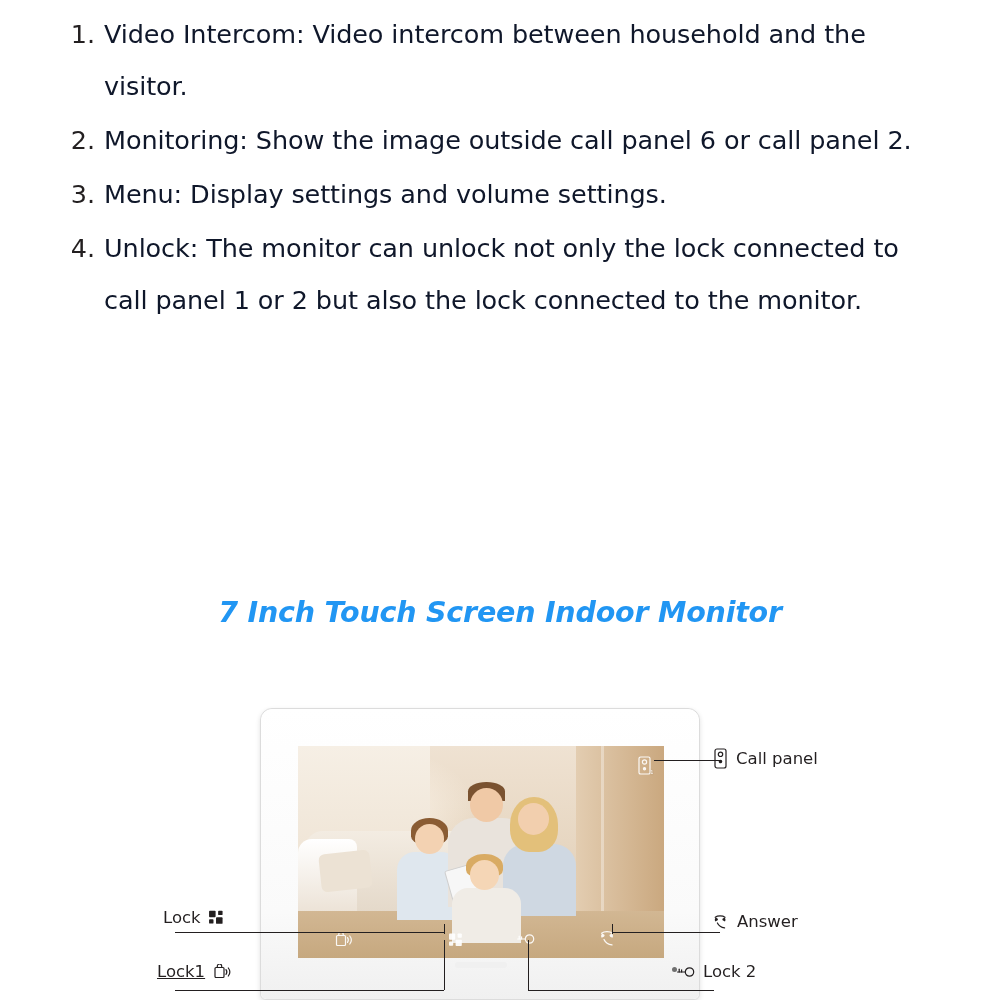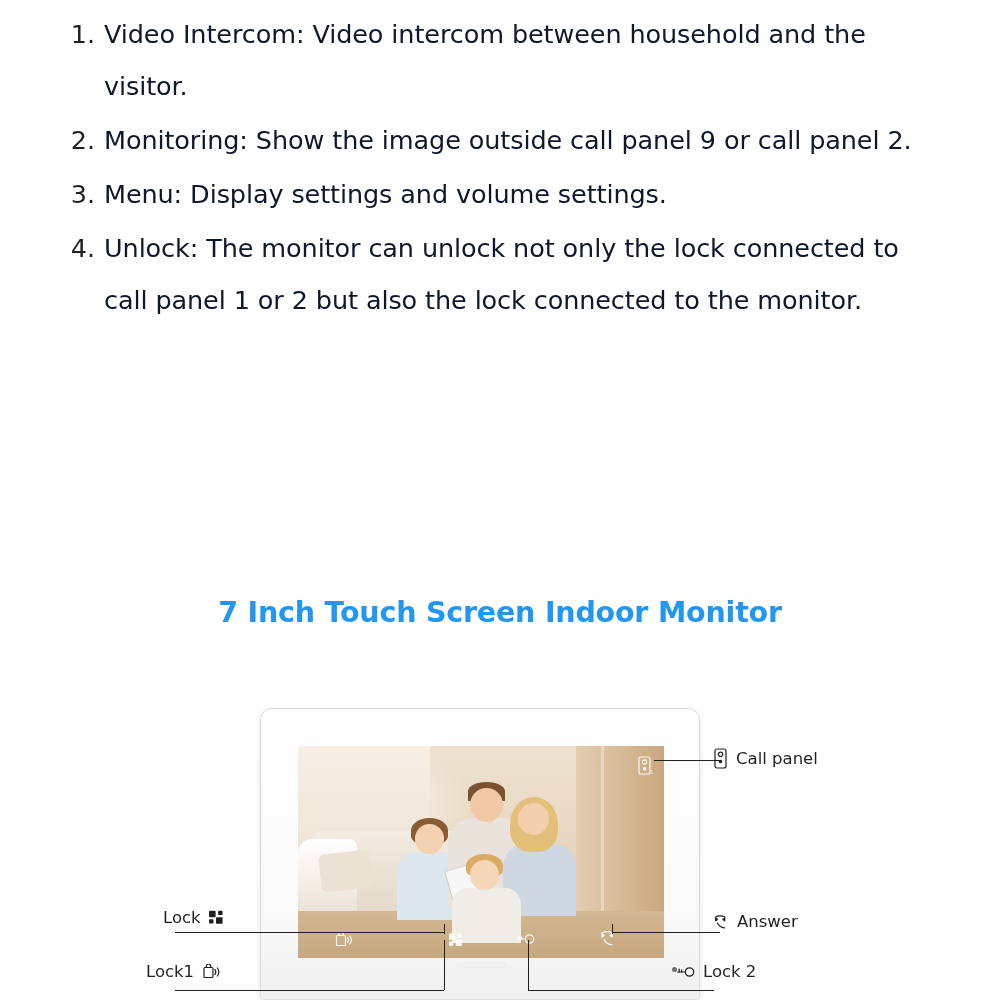--- a/index.html
+++ b/index.html
@@ -60,20 +60,21 @@
     position: absolute;
     top: 592px;
     left: 0;
     width: 1000px;
     text-align: center;
     color: #2196f3;
     font-weight: bold;
     font-size: 28.5px;
     line-height: 41px;
     letter-spacing: -0.2px;
+    font-style: italic;
   }
 
   
   .diagram {
     position: absolute;
     left: 0;
     top: 700px;
     width: 1000px;
     height: 300px;
   }
@@ -218,21 +219,21 @@
 
   <div class="feature-list">
 
     <div class="feature-item">
       <div class="feature-num">1.</div>
       <div class="feature-text">Video Intercom: Video intercom between household and the visitor.</div>
     </div>
 
     <div class="feature-item">
       <div class="feature-num">2.</div>
-      <div class="feature-text">Monitoring: Show the image outside call panel 9 or call panel 2.</div>
+      <div class="feature-text">Monitoring: Show the image outside call panel 6 or call panel 2.</div>
     </div>
 
     <div class="feature-item">
       <div class="feature-num">3.</div>
       <div class="feature-text">Menu: Display settings and volume settings.</div>
     </div>
 
     <div class="feature-item">
       <div class="feature-num">4.</div>
       <div class="feature-text">Unlock: The monitor can unlock not only the lock connected to call panel 1 or 2 but also the lock connected to the monitor.</div>
@@ -375,21 +376,21 @@
           <rect x="1" y="1.5" width="6.2" height="6.2" rx="0.8"></rect>
           <rect x="9.6" y="1.5" width="4.2" height="4.2" rx="0.8"></rect>
           <rect x="1" y="9.6" width="4.2" height="4.2" rx="0.8"></rect>
           <rect x="7.6" y="7.8" width="6.2" height="6.2" rx="0.8"></rect>
         </svg>
       </span>
     </div>
 
     <div class="leader" style="left:175px; top:290px; width:269px;"></div>
     <div class="leader-v" style="left:444px; top:240px; height:50px;"></div>
-    <div class="label label-left" style="left:146px; top:262px;">
+    <div class="label label-left" style="left:157px; top:262px;text-decoration:underline;">
       <span>Lock1</span>
       <span>
         <svg class="ic" width="21" height="16" viewBox="0 0 20 16" fill="none" stroke="#231f20" stroke-width="1.2">
           <rect x="2.5" y="3.5" width="9" height="10" rx="1"></rect>
           <path d="M4.8 3.5V2.2a2.2 2.2 0 0 1 4.4 0v1.3"></path>
           <path d="M13.5 5.6c1 1.4 1 3.4 0 4.8" stroke-linecap="round"></path>
           <path d="M15.8 4c1.8 2.3 1.8 5.7 0 8" stroke-linecap="round"></path>
         </svg>
       </span>
     </div>

